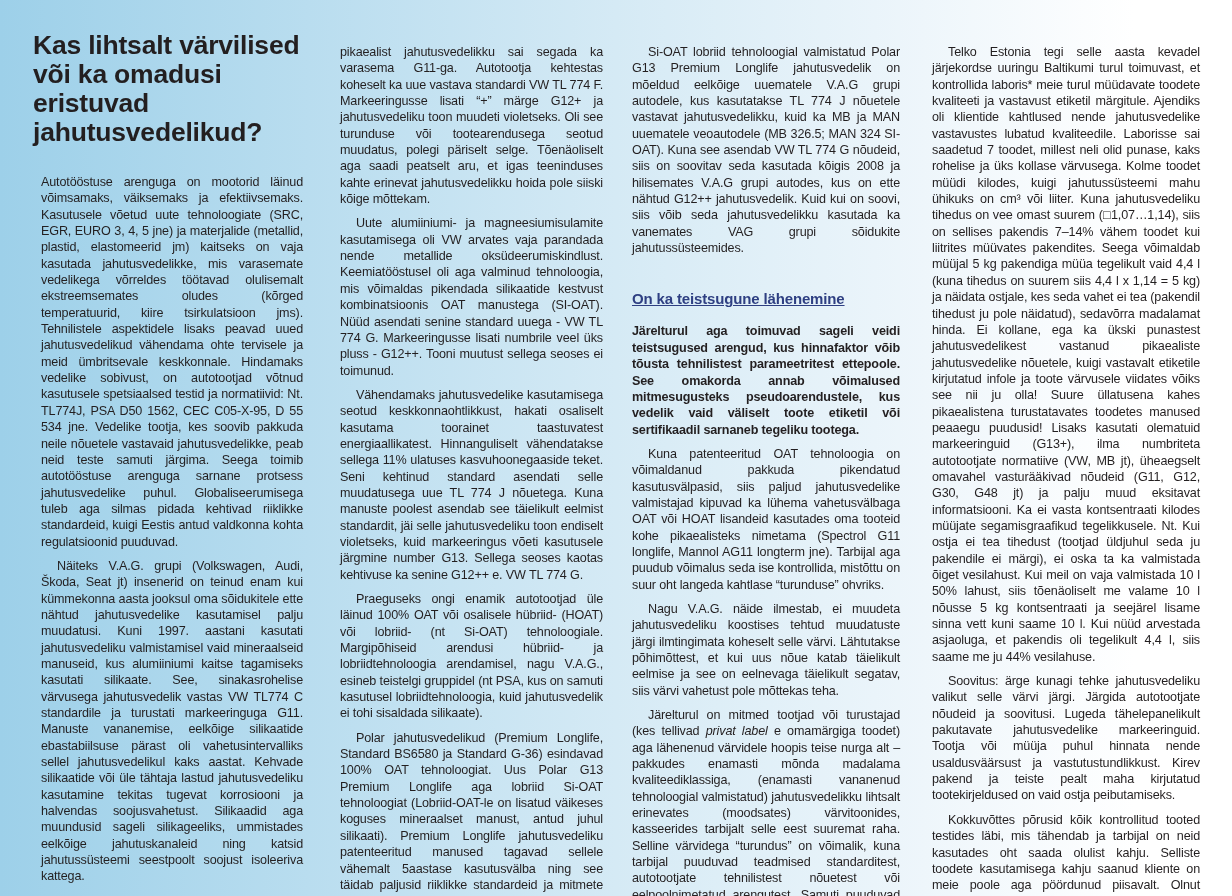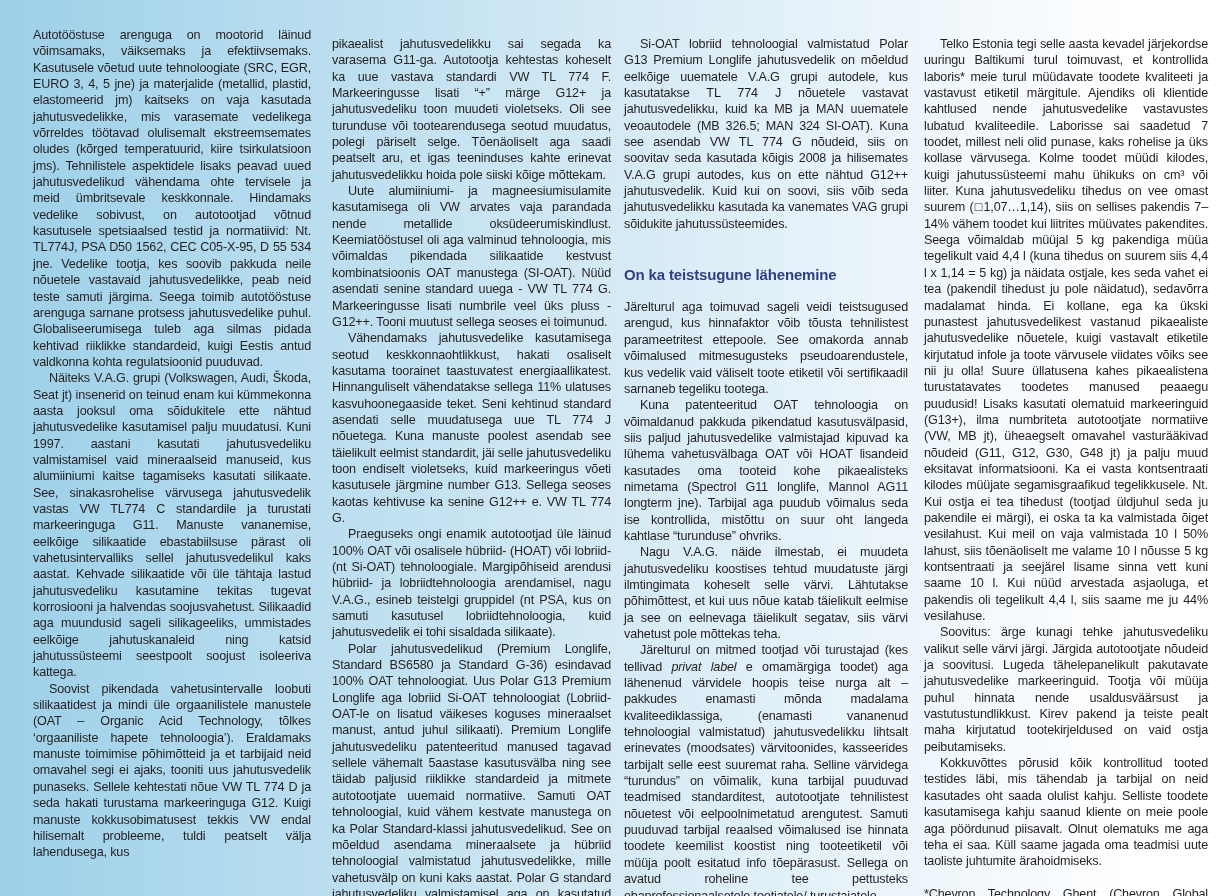--- a/index.html
+++ b/index.html
@@ -21,33 +21,34 @@
   #col1 { left: 33px; width: 278px; }
   #col2 { left: 332px; width: 279px; top: 36px; }
   #col3 { left: 624px; width: 284px; top: 36px; }
   #col4 { left: 924px; width: 284px; top: 36px; }
   .headline {
     margin: 31px 0 0 0;
     font-size: 26.5px; line-height: 29px; font-weight: bold;
     color: #231f20; letter-spacing: -0.2px; text-align: left;
   }
   .lead { margin-top: 27px; }
-  p { margin: 0; }
+  p { margin: 8px; }
   p.indent { text-indent: 16px; }
   .subhead {
-    margin: 34px 0 0 0; font-size: 15px; line-height: 18px;
-    font-weight: bold; color: #2e3f82; text-align: left;
+    margin: 34px 0 0 8px; font-size: 15px; line-height: 18px;
+    font-weight: bold; color: #2e3f82; text-align: left; text-decoration: underline;
   }
-  .after-sub { margin-top: 15px; }
+  .after-sub { margin-top: 15px; font-weight: bold; }
   .footnote { margin-top: 16px; }
 </style>
 </head>
 <body>
 
 <div class="col" id="col1">
+  <h1 class="headline">Kas lihtsalt värvilised või ka omadusi eristuvad jahutusvedelikud?</h1>
   <p class="lead">Autotööstuse arenguga on mootorid läinud võimsamaks, väiksemaks ja efektiivsemaks. Kasutusele võetud uute tehnoloogiate (SRC, EGR, EURO 3, 4, 5 jne) ja materjalide (metallid, plastid, elastomeerid jm) kaitseks on vaja kasutada jahutusvedelikke, mis varasemate vedelikega võrreldes töötavad olulisemalt ekstreemsemates oludes (kõrged temperatuurid, kiire tsirkulatsioon jms). Tehnilistele aspektidele lisaks peavad uued jahutusvedelikud vähendama ohte tervisele ja meid ümbritsevale keskkonnale. Hindamaks vedelike sobivust, on autotootjad võtnud kasutusele spetsiaalsed testid ja normatiivid: Nt. TL774J, PSA D50 1562, CEC C05-X-95, D 55 534 jne. Vedelike tootja, kes soovib pakkuda neile nõuetele vastavaid jahutusvedelikke, peab neid teste samuti järgima. Seega toimib autotööstuse arenguga sarnane protsess jahutusvedelike puhul. Globaliseerumisega tuleb aga silmas pidada kehtivad riiklikke standardeid, kuigi Eestis antud valdkonna kohta regulatsioonid puuduvad.</p>
   <p class="indent">Näiteks V.A.G. grupi (Volkswagen, Audi, Škoda, Seat jt) insenerid on teinud enam kui kümmekonna aasta jooksul oma sõidukitele ette nähtud jahutusvedelike kasutamisel palju muudatusi. Kuni 1997. aastani kasutati jahutusvedeliku valmistamisel vaid mineraalseid manuseid, kus alumiiniumi kaitse tagamiseks kasutati silikaate. See, sinakasrohelise värvusega jahutusvedelik vastas VW TL774 C standardile ja turustati markeeringuga G11. Manuste vananemise, eelkõige silikaatide ebastabiilsuse pärast oli vahetusintervalliks sellel jahutusvedelikul kaks aastat. Kehvade silikaatide või üle tähtaja lastud jahutusvedeliku kasutamine tekitas tugevat korrosiooni ja halvendas soojusvahetust. Silikaadid aga muundusid sageli silikageeliks, ummistades eelkõige jahutuskanaleid ning katsid jahutussüsteemi seestpoolt soojust isoleeriva kattega.</p>
   <p class="indent">Soovist pikendada vahetusintervalle loobuti silikaatidest ja mindi üle orgaanilistele manustele (OAT – Organic Acid Technology, tõlkes ‘orgaaniliste hapete tehnoloogia’). Eraldamaks manuste toimimise põhimõtteid ja et tarbijaid neid omavahel segi ei ajaks, tooniti uus jahutusvedelik punaseks. Sellele kehtestati nõue VW TL 774 D ja seda hakati turustama markeeringuga G12. Kuigi manuste kokkusobimatusest tekkis VW endal hilisemalt probleeme, tuldi peatselt välja lahendusega, kus</p>
 </div>
 
 <div class="col" id="col2">
   <p>pikaealist jahutusvedelikku sai segada ka varasema G11-ga. Autotootja kehtestas koheselt ka uue vastava standardi VW TL 774 F. Markeeringusse lisati “+” märge G12+ ja jahutusvedeliku toon muudeti violetseks. Oli see turunduse või tootearendusega seotud muudatus, polegi päriselt selge. Tõenäoliselt aga saadi peatselt aru, et igas teeninduses kahte erinevat jahutusvedelikku hoida pole siiski kõige mõttekam.</p>
   <p class="indent">Uute alumiiniumi- ja magneesiumisulamite kasutamisega oli VW arvates vaja parandada nende metallide oksüdeerumiskindlust. Keemiatööstusel oli aga valminud tehnoloogia, mis võimaldas pikendada silikaatide kestvust kombinatsioonis OAT manustega (SI-OAT). Nüüd asendati senine standard uuega - VW TL 774 G. Markeeringusse lisati numbrile veel üks pluss - G12++. Tooni muutust sellega seoses ei toimunud.</p>
   <p class="indent">Vähendamaks jahutusvedelike kasutamisega seotud keskkonnaohtlikkust, hakati osaliselt kasutama toorainet taastuvatest energiaallikatest. Hinnanguliselt vähendatakse sellega 11% ulatuses kasvuhoonegaaside teket. Seni kehtinud standard asendati selle muudatusega uue TL 774 J nõuetega. Kuna manuste poolest asendab see täielikult eelmist standardit, jäi selle jahutusvedeliku toon endiselt violetseks, kuid markeeringus võeti kasutusele järgmine number G13. Sellega seoses kaotas kehtivuse ka senine G12++ e. VW TL 774 G.</p>
   <p class="indent">Praeguseks ongi enamik autotootjad üle läinud 100% OAT või osalisele hübriid- (HOAT) või lobriid- (nt Si-OAT) tehnoloogiale. Margipõhiseid arendusi hübriid- ja lobriidtehnoloogia arendamisel, nagu V.A.G., esineb teistelgi gruppidel (nt PSA, kus on samuti kasutusel lobriidtehnoloogia, kuid jahutusvedelik ei tohi sisaldada silikaate).</p>

